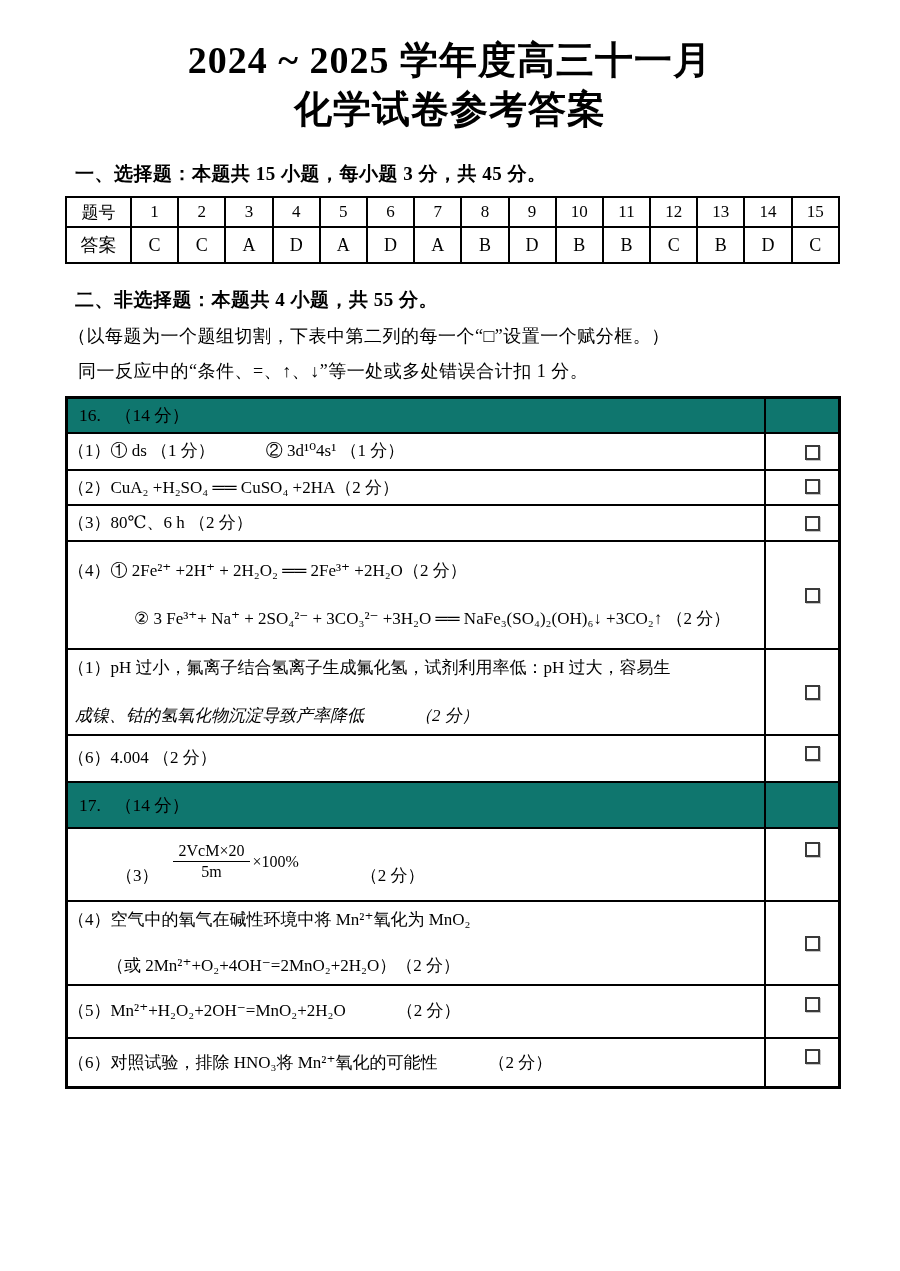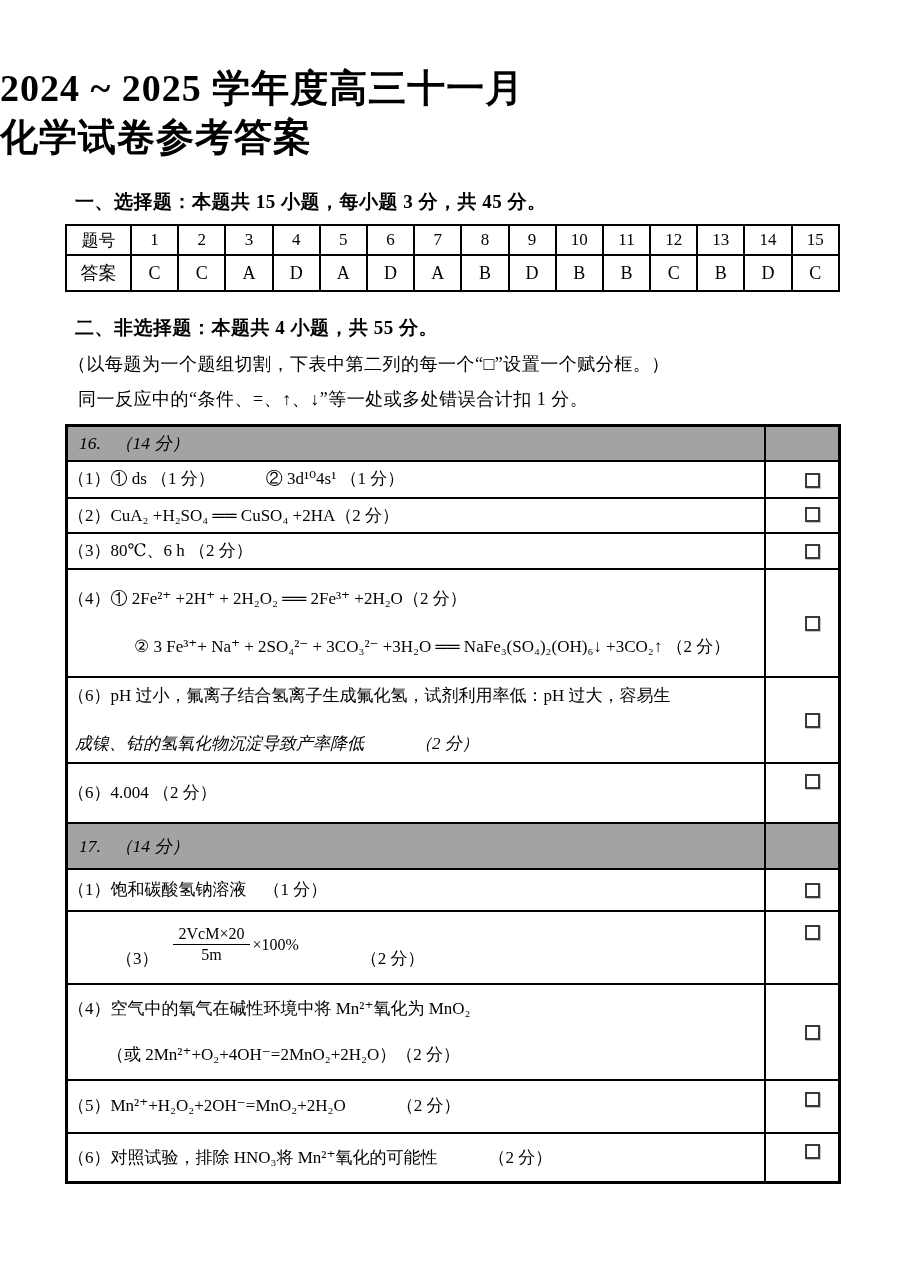--- a/index.html
+++ b/index.html
@@ -3,42 +3,42 @@
 <meta charset="utf-8">
 <style>
   * { margin:0; padding:0; box-sizing:border-box; }
   html,body { background:#ffffff; }
   .page {
     width:900px; height:1271px; background:#ffffff; color:#000;
     font-family:"Liberation Serif","DejaVu Serif",serif;
     position:relative; overflow:hidden;
   }
   
-  .title-block { padding-top:64px; text-align:left; }
+  .title-block { padding-top:36px; text-align:center; }
   .title-line { font-size:38px; font-weight:bold; line-height:49px; letter-spacing:1px; }
   
   .sec-heading { font-size:19px; font-weight:bold; margin:27px 0 0 75px; letter-spacing:0.5px; }
   .note { font-size:18px; margin:11px 0 0 68px; letter-spacing:0.5px; }
   .note.indent { margin-left:78px; }
   
   table.anstab { border-collapse:collapse; table-layout:fixed; width:773px; margin:9px 0 0 65px; }
   table.anstab td { border:2px solid #000; text-align:center; font-size:17px; padding:0; }
   table.anstab .rowhead { font-size:17px; }
   table.anstab tr.nums td { height:30px; }
   table.anstab tr.vals td { height:36px; font-size:18px; }
   
   table.main { border-collapse:collapse; table-layout:fixed; width:773px; margin:13px 0 0 65px; border:3px solid #000; }
   table.main td { border:2px solid #000; font-size:17px; vertical-align:middle; padding:0; }
   table.main td.content { padding:4px 6px 4px 0; }
-  table.main tr.hdr td { background:#a3a3a3; font-size:17.5px;font-style:italic; }
+  table.main tr.hdr td { background:#0f766e; font-size:17.5px; }
   table.main tr.hdr td.content { padding-left:11px; }
   .qlabel { display:inline-block; margin-right:14px; }
   .h35 td{height:35px} .h37 td{height:37px} .h34 td{height:34px} .h29 td{height:29px}
-  .h92 td{height:108px} .h86 td{height:86px} .h47 td{height:60px} .h46 td{height:46px}
-  .h42 td{height:42px} .h45 td{height:45px} .h73 td{height:73px} .h84 td{height:96px}
+  .h92 td{height:108px} .h86 td{height:86px} .h47 td{height:47px} .h46 td{height:46px}
+  .h42 td{height:42px} .h45 td{height:45px} .h73 td{height:73px} .h84 td{height:84px}
   .h53 td{height:53px} .h50 td{height:50px}
   .ln { line-height:1.5; }
   .ind1 { }
   .ind2 { padding-left:66px; }
   .ind3 { padding-left:39px; }
   .noind { padding-left:7px;font-style:italic; }
   .gap-b { margin-bottom:20px; }
   .gap-b2 { margin-bottom:22px; }
   
   td.score { text-align:center; }
@@ -154,46 +154,40 @@
     <tr class="h92">
       <td class="content">
         <div class="ln ind1 gap-b2">（4）① 2Fe²⁺ +2H⁺ + 2H₂O₂ ══ 2Fe³⁺ +2H₂O（2 分）</div>
         <div class="ln ind2">② 3 Fe³⁺+ Na⁺ + 2SO₄²⁻ + 3CO₃²⁻ +3H₂O ══ NaFe₃(SO₄)₂(OH)₆↓ +3CO₂↑ （2 分）</div>
       </td>
       <td class="score"><span class="box"></span></td>
     </tr>
 
     <tr class="h86">
       <td class="content">
-        <div class="ln ind1 gap-b2">（6）pH 过小，氟离子结合氢离子生成氟化氢，试剂利用率低：pH 过大，容易生</div>
+        <div class="ln ind1 gap-b2">（1）pH 过小，氟离子结合氢离子生成氟化氢，试剂利用率低：pH 过大，容易生</div>
         <div class="ln noind">成镍、钴的氢氧化物沉淀导致产率降低　　　（2 分）</div>
       </td>
       <td class="score"><span class="box"></span></td>
     </tr>
 
     <tr class="h47">
       <td class="content">
             <div class="ln ind1">（6）4.004 （2 分）</div>
           </td>
       <td class="score" style="vertical-align:top; padding-top:7px;"><span class="box"></span></td>
     </tr>
 
     <tr class="hdr h46">
       <td class="content">
         <span class="qlabel">17.</span><span>（14 分）</span>
       </td>
       <td class="score"></td>
     </tr>
 
-    <tr class="h42">
-      <td class="content">
-            <div class="ln ind1">（1）饱和碳酸氢钠溶液　（1 分）</div>
-          </td>
-      <td class="score"><span class="box"></span></td>
-    </tr>
 
 
     <tr class="h73">
       <td class="content">
         <div class="fracrow">
           <span>（3）</span>
           <span class="frac">
             <span class="num">2VcM×20</span>
             <span class="den">5m</span>
           </span>

